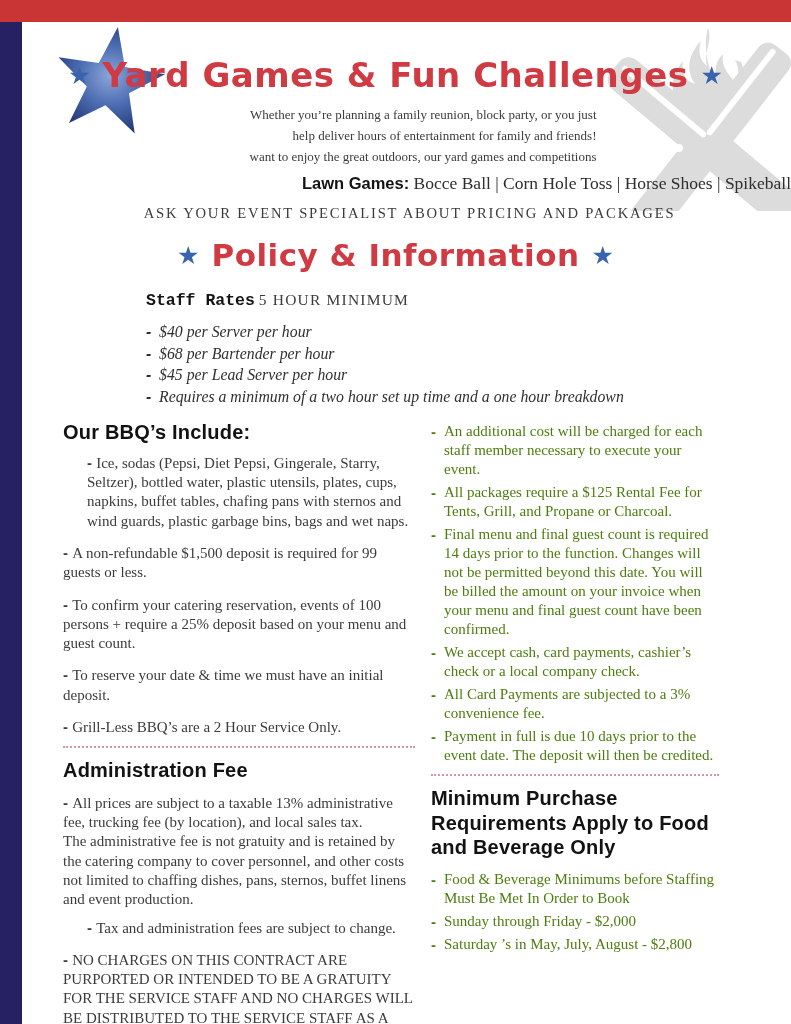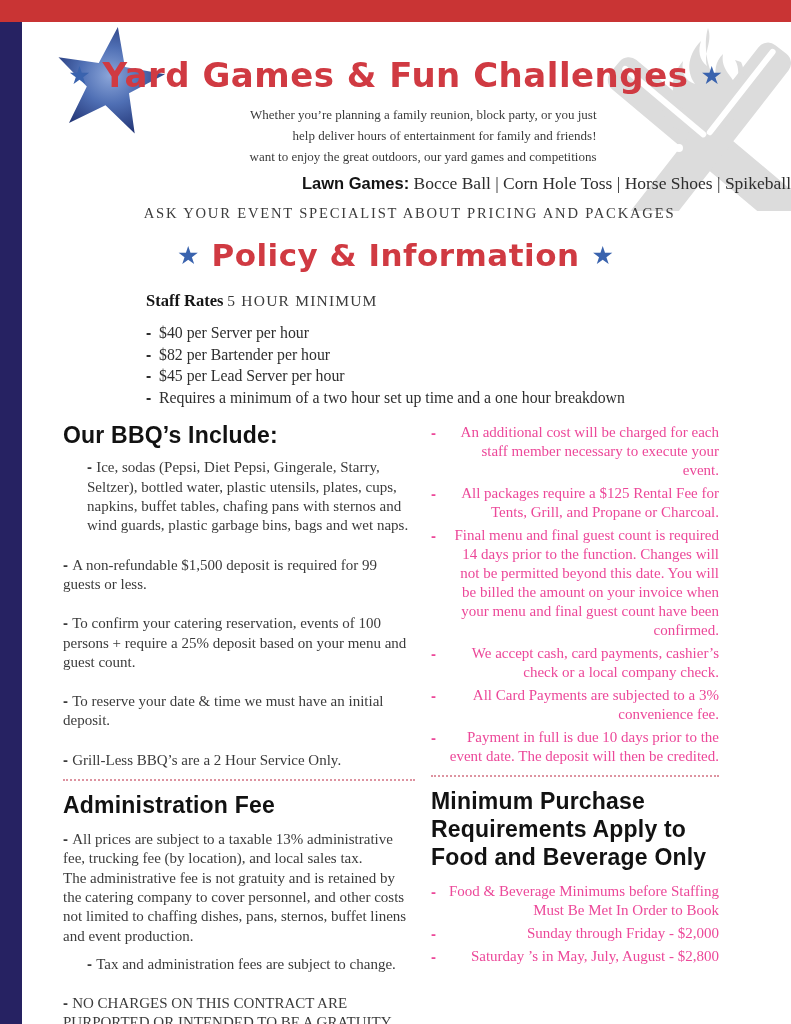--- a/index.html
+++ b/index.html
@@ -33,42 +33,42 @@
   }
   .lawn-line { text-align:right; margin-top:6px; font-size:17.5px; color:#2e2e2e; }
   .lawn-label { font-family:"Liberation Sans", sans-serif; font-weight:bold; font-size:16.5px; color:#141414; }
   .ask-line { text-align:center; margin-top:11px; font-size:14.6px; letter-spacing:1.8px; color:#3b3b3b;padding-left:28px; }
 
   .title-2 { margin-top:15px; }
   .title-2 .script-title { font-size:31px; }
 
   .staff-block { margin:18px 0 0 146px; }
   .staff-head { font-size:15.5px; }
-  .staff-label { font-family:Liberation Serif, serif; font-weight:bold; font-size:16.5px; color:#141414;text-align:right; }
+  .staff-label { font-family:Liberation Mono, monospace; font-weight:bold; font-size:16.5px; color:#141414;text-align:right; }
   .staff-min { letter-spacing:1.2px; color:#3b3b3b; }
-  .staff-list { list-style:none; margin-top:11px; }
+  .staff-list { list-style:none; margin-top:11px;font-style:italic; }
   .staff-list li {
     font-size:15.8px; line-height:21.5px; color:#2f2f2f;
     padding-left:13px; position:relative;
   }
   .staff-list li::before { content:"-"; position:absolute; left:0; font-weight:bold; font-family:"Liberation Sans", sans-serif; }
 
   .columns {
     display:grid; grid-template-columns:352px 1fr; column-gap:16px;
     padding:13px 72px 0 63px;
   }
   .col { min-width:0; }
   .sec-head {
     font-family:"Liberation Sans", sans-serif; font-weight:bold;
-    font-size:23px; color:#121212; letter-spacing:0.2px; line-height:1.22;
+    font-size:20px; color:#121212; letter-spacing:0.2px; line-height:1.22;
   }
-  .lb { font-size:15px; line-height:19.3px; margin-top:19px; color:#3b3b3b; }
+  .lb { font-size:15px; line-height:19.3px; margin-top:12px; color:#3b3b3b; }
   .lb::before { content:"- "; font-weight:bold; font-family:"Liberation Sans", sans-serif; }
   .note { font-size:15px; line-height:19.3px; color:#3b3b3b; }
-  .rb { font-size:15px; line-height:19px; margin-top:4px; color:#ec4899; padding-left:13px; position:relative;text-align:right; }
+  .rb { font-size:15px; line-height:19px; margin-top:4px; color:#4d7c0f; padding-left:13px; position:relative; }
   .rb::before { content:"-"; position:absolute; left:0; font-weight:bold; font-family:"Liberation Sans", sans-serif; }
   .divider { border:none; border-top:2px dotted #dd93a0; margin:9px 0 10px 0; }
   .mt8 { margin-top:8px;margin-left:24px; }
   .mt10 { margin-top:10px; }
   .left-first-head { margin-top:0; }
   .right-col { padding-top:2px; }
 </style>
 </head>
 <body>
 
@@ -136,21 +136,21 @@
       <span class="title-star">★</span>
     </div>
 
     <div class="staff-block">
       <div class="staff-head">
         <span class="staff-label">Staff Rates</span>
         <span class="staff-min">5 HOUR MINIMUM</span>
       </div>
       <ul class="staff-list">
         <li>$40 per Server per hour</li>
-        <li>$82 per Bartender per hour</li>
+        <li>$68 per Bartender per hour</li>
         <li>$45 per Lead Server per hour</li>
         <li>Requires a minimum of a two hour set up time and a one hour breakdown</li>
       </ul>
     </div>
 
     <div class="columns">
 
       <div class="col">
         <div class="sec-head left-first-head">Our BBQ’s Include:</div>
         <div class="lb mt8">Ice, sodas (Pepsi, Diet Pepsi, Gingerale, Starry, Seltzer), bottled water, plastic utensils, plates, cups, napkins, buffet tables, chafing pans with sternos and wind guards, plastic garbage bins, bags and wet naps.</div>

